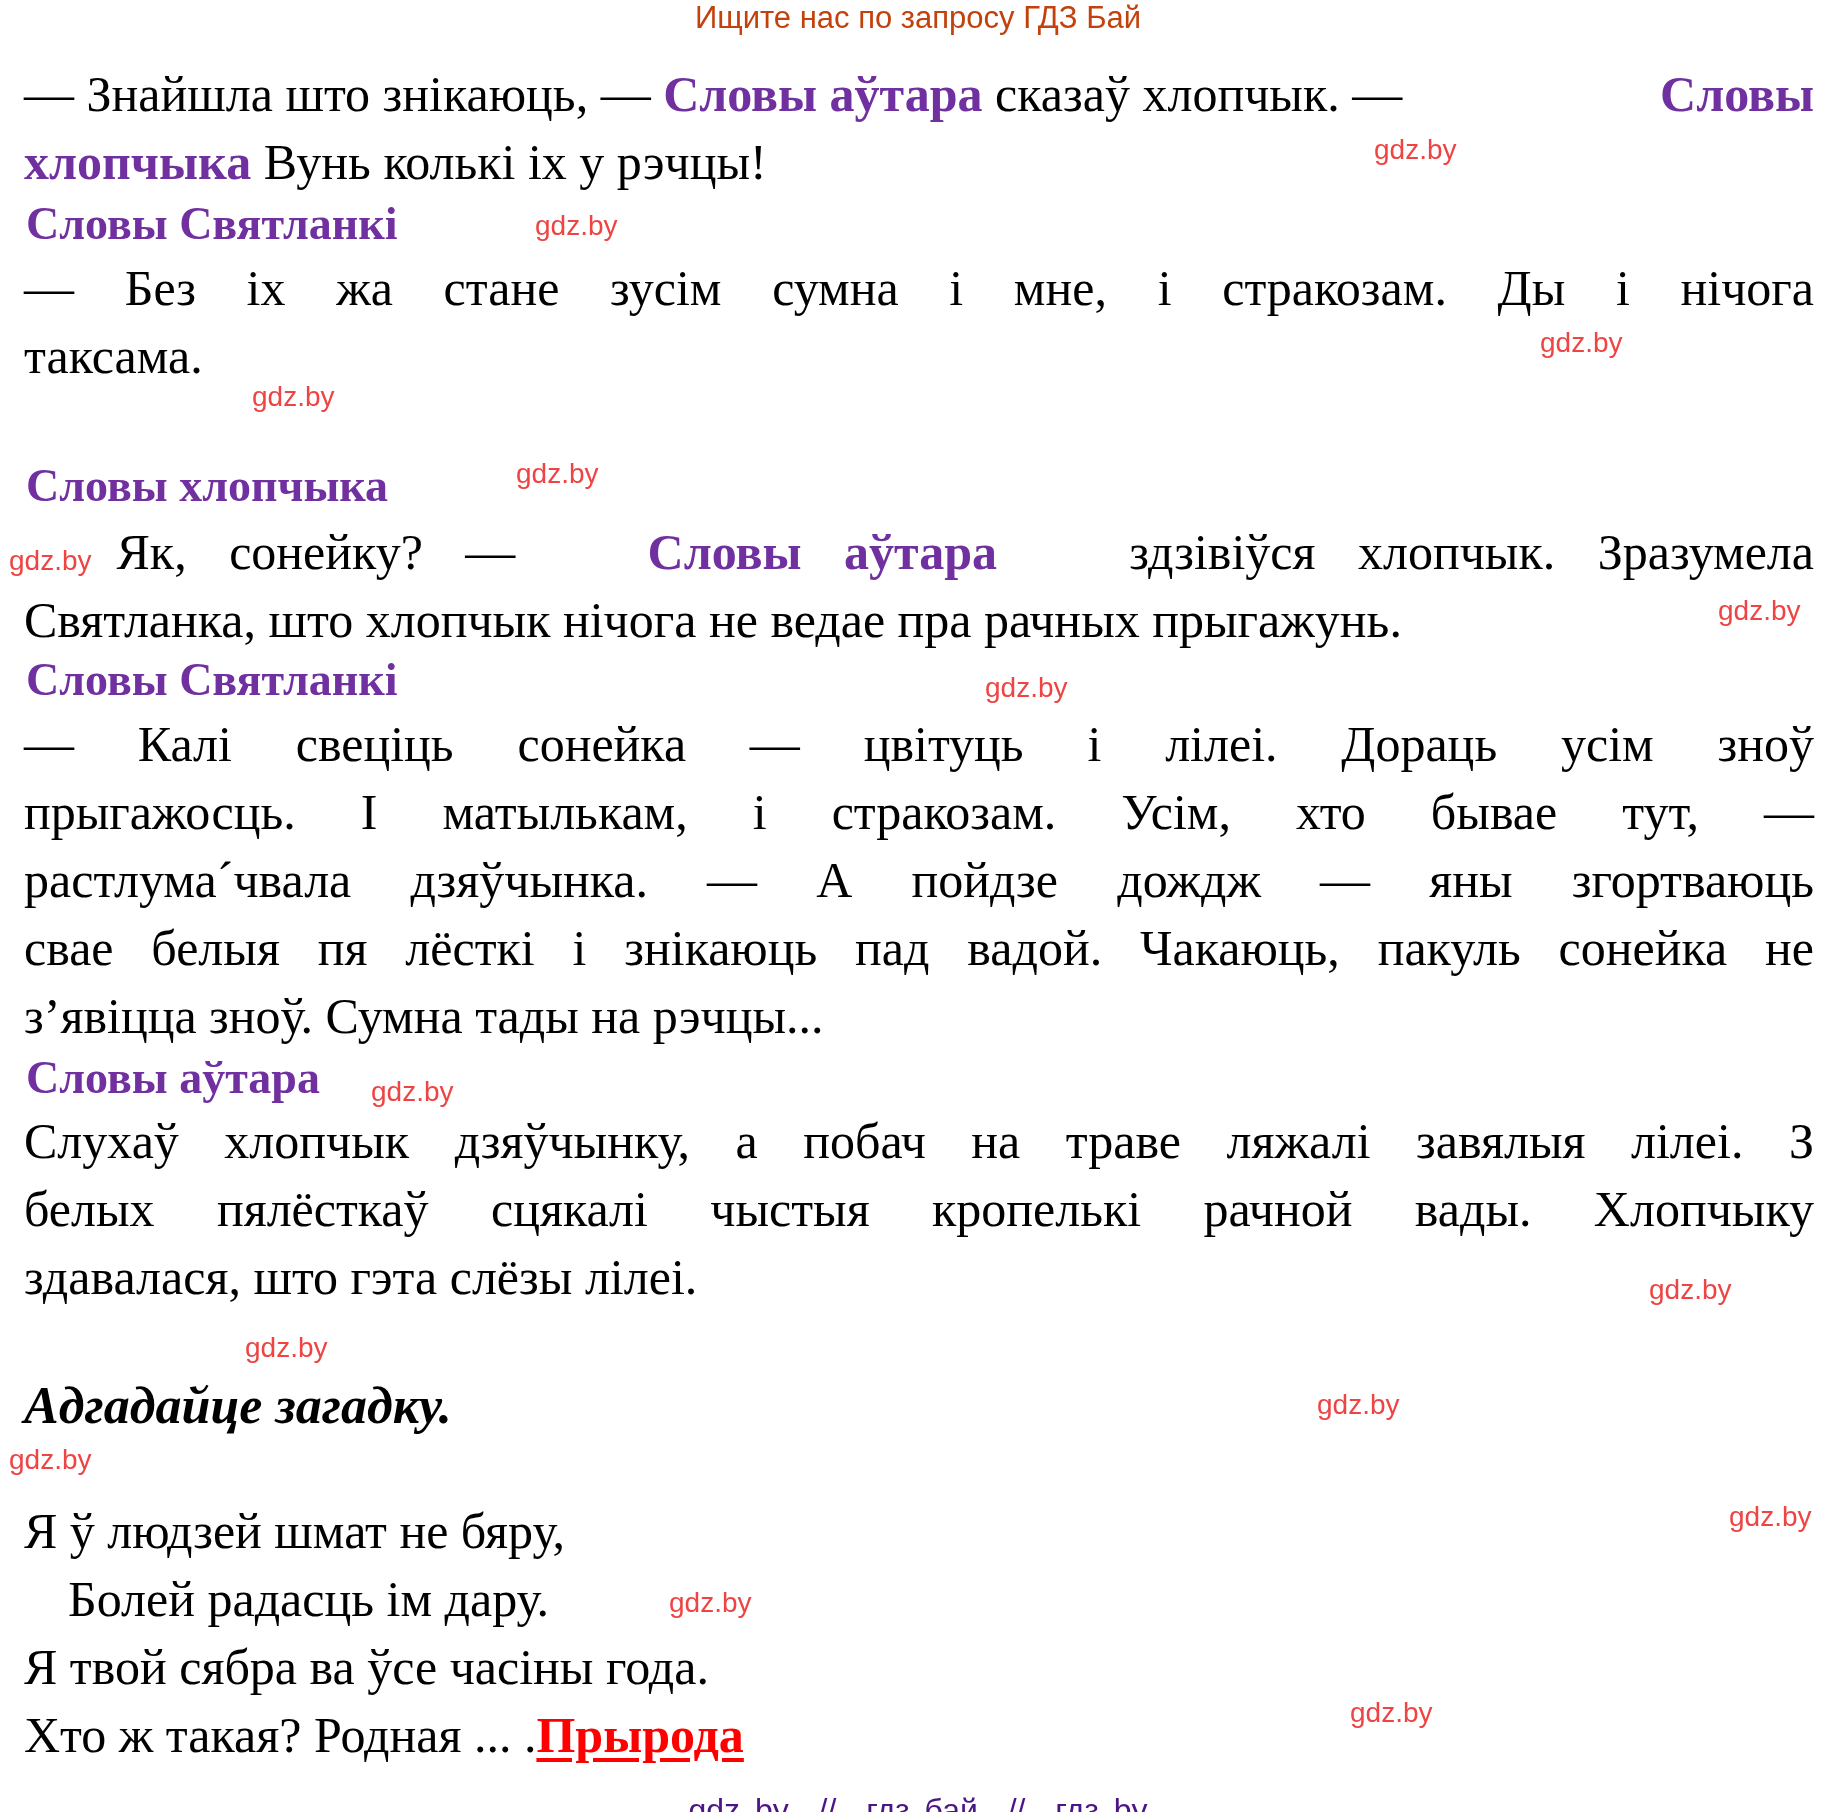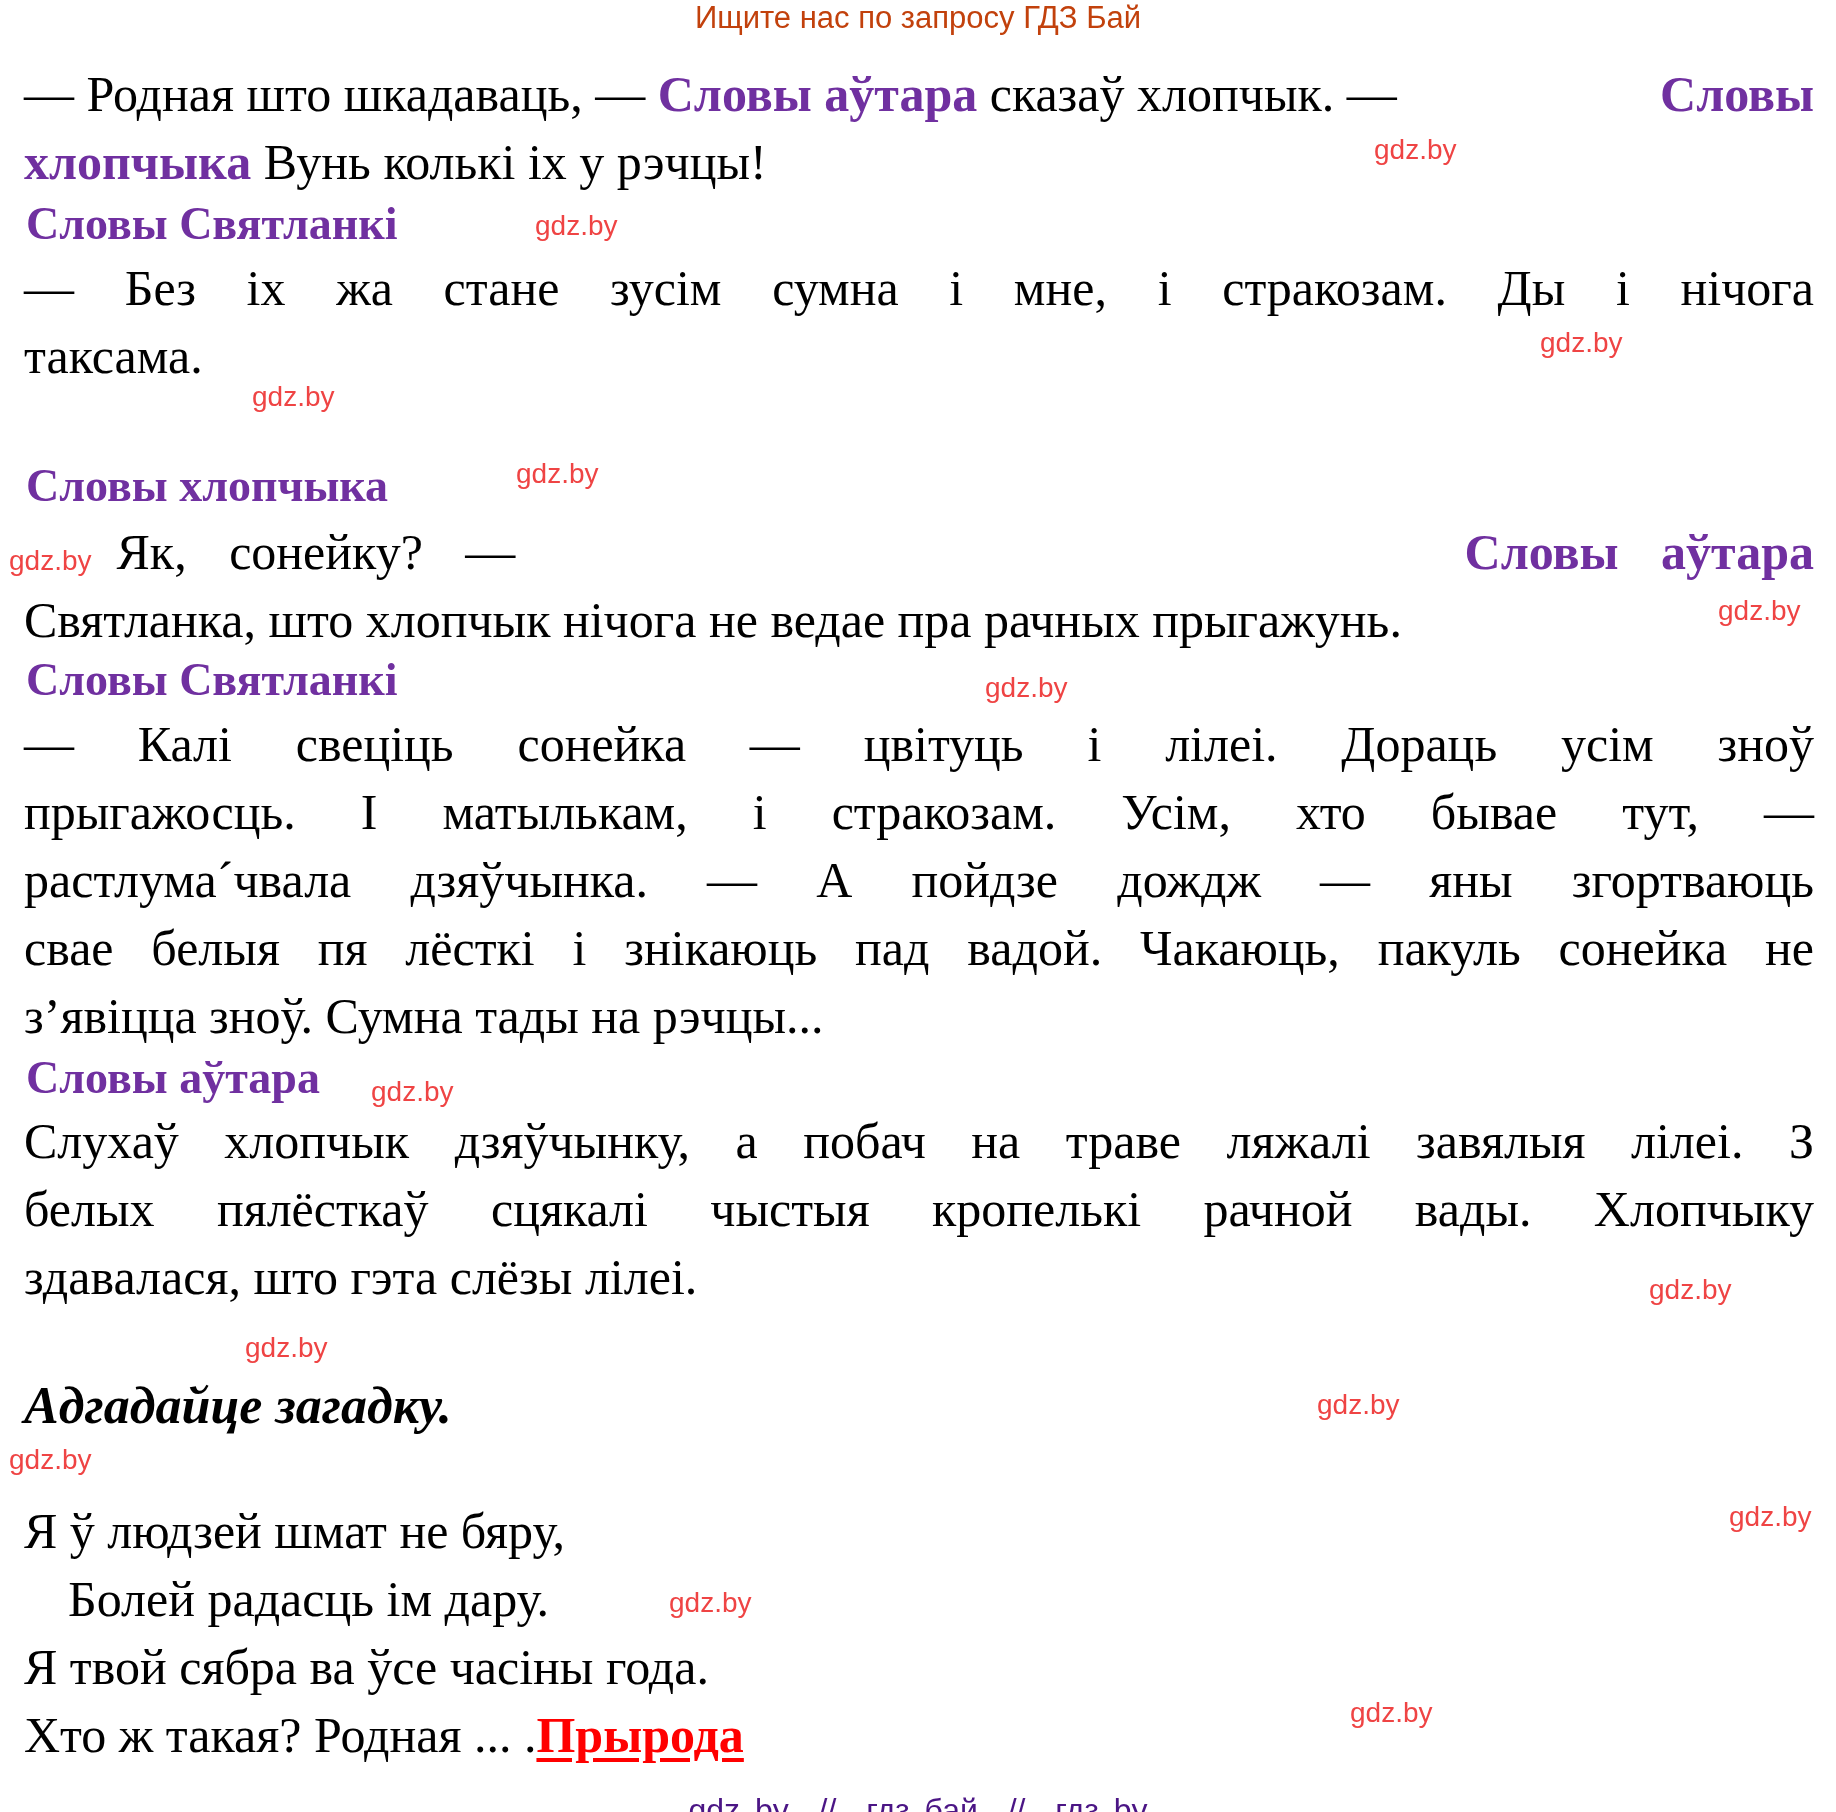--- a/index.html
+++ b/index.html
@@ -14,21 +14,21 @@
   .footer { position:absolute; top:1790px; left:0; width:1836px; text-align:center; font-family:"Liberation Sans", sans-serif; font-size:32px; line-height:40px; color:#4B1585; word-spacing:6px; }
   .task { position:absolute; left:24px; top:1368px; font-family:"Liberation Serif", serif; font-style:italic; font-weight:bold; font-size:52px; line-height:60px; color:#000;margin-top:8px; }
   .answer { color:#FF0000; font-weight:bold; text-decoration:underline; text-decoration-thickness:4px; text-underline-offset:6px; }
 </style>
 </head>
 <body>
 
 <div class="top">Ищите нас по запросу ГДЗ Бай</div>
 
 <div class="line serif" style="top:64px;">
-  <span>— Родная што шкадаваць, —</span>
+  <span>— Знайшла што знікаюць, —</span>
   <span class="hl">Словы аўтара</span>
   <span>сказаў хлопчык. —</span>
   <span class="hl" style="position:absolute; right:0;">Словы</span>
 </div>
 <div class="line serif" style="top:132px;">
   <span class="hl">хлопчыка</span>
   <span>Вунь колькі іх у рэчцы!</span>
 </div>
 <div class="wm" style="left:1374px; top:134px;">gdz.by</div>
 
@@ -39,20 +39,21 @@
 <div class="line serif" style="top:326px;">таксама.</div>
 <div class="wm" style="left:1540px; top:327px;">gdz.by</div>
 <div class="wm" style="left:252px; top:381px;">gdz.by</div>
 
 <div class="heading" style="top:458px;">Словы хлопчыка</div>
 <div class="wm" style="left:516px; top:458px;">gdz.by</div>
 
 <div class="line serif" style="top:522px; display:flex; justify-content:space-between;">
   <span style="word-spacing:30px;">— Як, сонейку? —</span>
   <span class="hl" style="word-spacing:30px;">Словы аўтара</span>
+  <span style="word-spacing:30px;">здзівіўся хлопчык. Зразумела</span>
 </div>
 <div class="wm" style="left:9px; top:545px; background:#fff;">gdz.by</div>
 <div class="line serif" style="top:590px;">Святланка, што хлопчык нічога не ведае пра рачных прыгажунь.</div>
 <div class="wm" style="left:1718px; top:595px;">gdz.by</div>
 
 <div class="heading" style="top:652px;">Словы Святланкі</div>
 <div class="wm" style="left:985px; top:672px;">gdz.by</div>
 
 <div class="line serif justify" style="top:714px;">— Калі свеціць сонейка — цвітуць і лілеі. Дораць усім зноў</div>
 <div class="line serif justify" style="top:782px;">прыгажосць. І матылькам, і стракозам. Усім, хто бывае тут, —</div>

